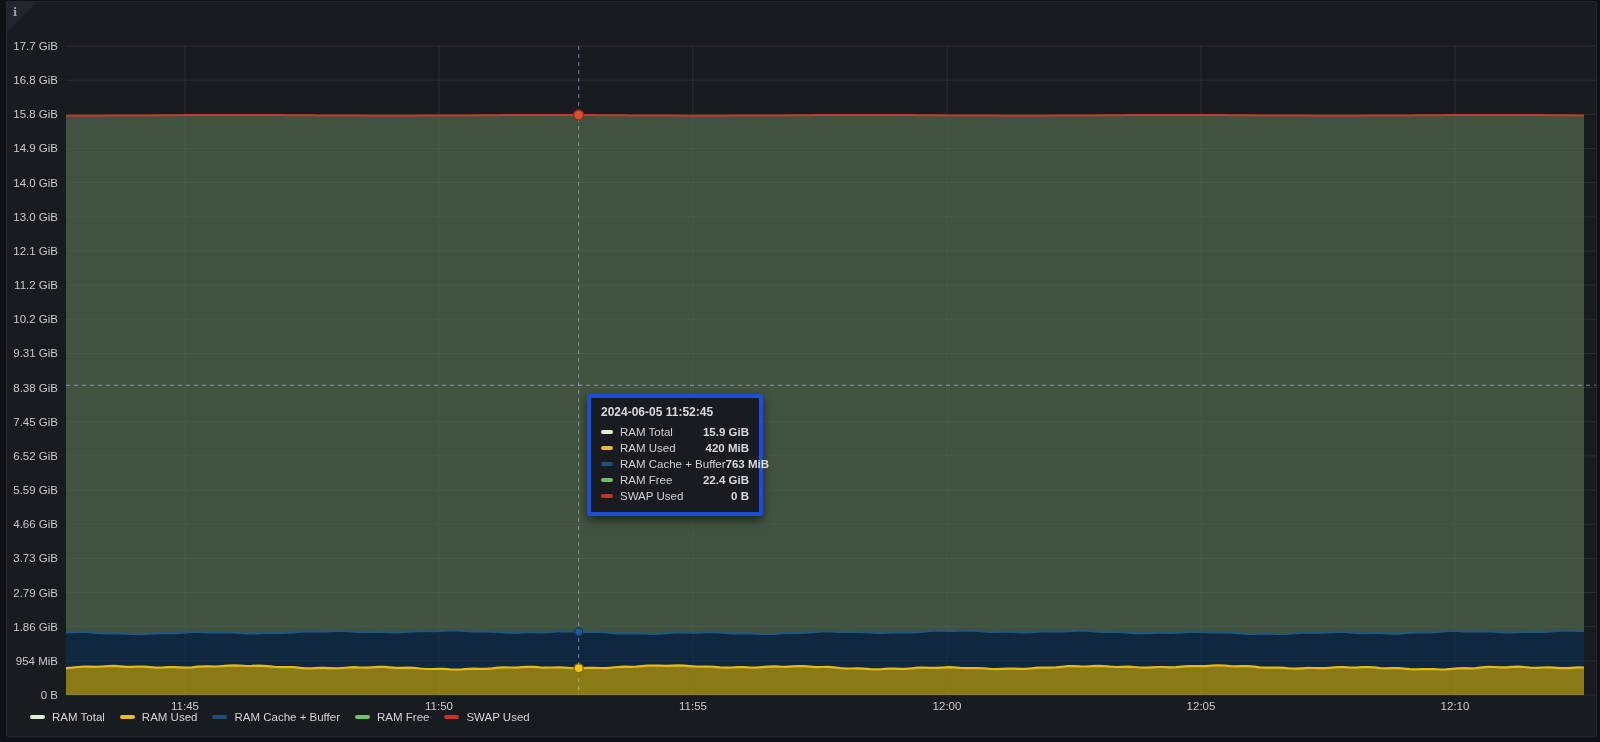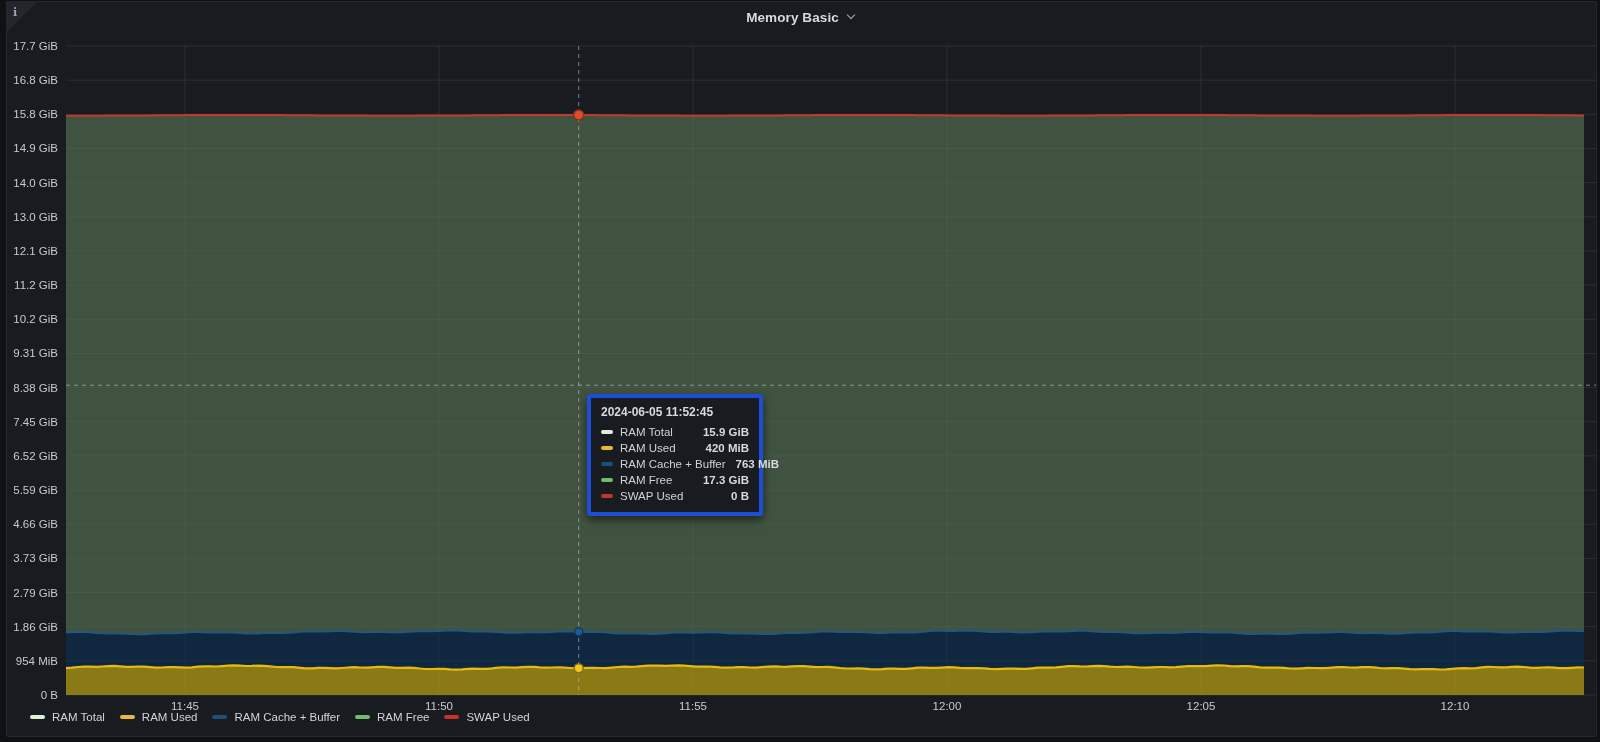--- a/index.html
+++ b/index.html
@@ -23,42 +23,36 @@
   
   svg.chart{position:absolute;left:0;top:0;}
   
   .tooltip{position:absolute;left:587px;top:394px;width:176px;background:#181b1f;
            border:4px solid #1d4ed8;border-radius:3px;box-shadow:0 4px 10px rgba(0,0,0,.55);
            padding:7px 10px 8px 10px;z-index:5;}
   .tooltip-title{color:#d8d9dc;font-size:12px;font-weight:700;margin-bottom:5px;}
   .tt-row{display:flex;align-items:center;height:16px;font-size:11.5px;}
   .tt-sw{width:12px;height:4px;border-radius:2px;margin-right:7px;flex:0 0 aupx;flex-shrink:0;}
   .tt-lbl{color:#d0d1d5;flex:1 1 auto;white-space:nowrap;}
-  .tt-val{color:#d8d9dc;font-weight:600;margin-left:10px;white-space:nowrap;}
+  .tt-val{color:#d8d9dc;font-weight:600;white-space:nowrap;}
   
   .legend{position:absolute;left:30px;top:711px;display:flex;align-items:center;gap:15px;}
   .legend-item{display:flex;align-items:center;cursor:pointer;}
   .lg-sw{width:15px;height:4px;border-radius:2px;margin-right:7px;}
   .lg-lbl{color:#d2d3d8;font-size:11.5px;font-weight:500;}
 </style>
 </head>
 <body>
 
 <div class="stage">
   <div class="panel"></div>
 
   <div class="info-corner"></div>
   <span class="info-i">i</span>
 
-  <div class="panel-header">
-    <div class="panel-title">
-      <span>Memory Basic</span>
-      <span class="chev"></span>
-    </div>
-  </div>
 
   <svg id="chart-svg" class="chart" width="1600" height="742">
       <line x1="66" y1="695" x2="1596" y2="695" stroke="#24272c" stroke-width="1"></line>
       <line x1="66" y1="660.8421052631579" x2="1596" y2="660.8421052631579" stroke="#24272c" stroke-width="1"></line>
       <line x1="66" y1="626.6842105263158" x2="1596" y2="626.6842105263158" stroke="#24272c" stroke-width="1"></line>
       <line x1="66" y1="592.5263157894736" x2="1596" y2="592.5263157894736" stroke="#24272c" stroke-width="1"></line>
       <line x1="66" y1="558.3684210526316" x2="1596" y2="558.3684210526316" stroke="#24272c" stroke-width="1"></line>
       <line x1="66" y1="524.2105263157895" x2="1596" y2="524.2105263157895" stroke="#24272c" stroke-width="1"></line>
       <line x1="66" y1="490.0526315789474" x2="1596" y2="490.0526315789474" stroke="#24272c" stroke-width="1"></line>
       <line x1="66" y1="455.89473684210526" x2="1596" y2="455.89473684210526" stroke="#24272c" stroke-width="1"></line>
@@ -159,21 +153,21 @@
           <span class="tt-val">420 MiB</span>
         </div>
         <div class="tt-row">
           <span class="tt-sw" style="background: rgb(31, 78, 121);"></span>
           <span class="tt-lbl">RAM Cache + Buffer</span>
           <span class="tt-val">763 MiB</span>
         </div>
         <div class="tt-row">
           <span class="tt-sw" style="background: rgb(115, 191, 105);"></span>
           <span class="tt-lbl">RAM Free</span>
-          <span class="tt-val">17.3 GiB</span>
+          <span class="tt-val">22.4 GiB</span>
         </div>
         <div class="tt-row">
           <span class="tt-sw" style="background: rgb(196, 52, 43);"></span>
           <span class="tt-lbl">SWAP Used</span>
           <span class="tt-val">0 B</span>
         </div>
       </div>
   </div>
 
   <div class="legend" id="legend">

